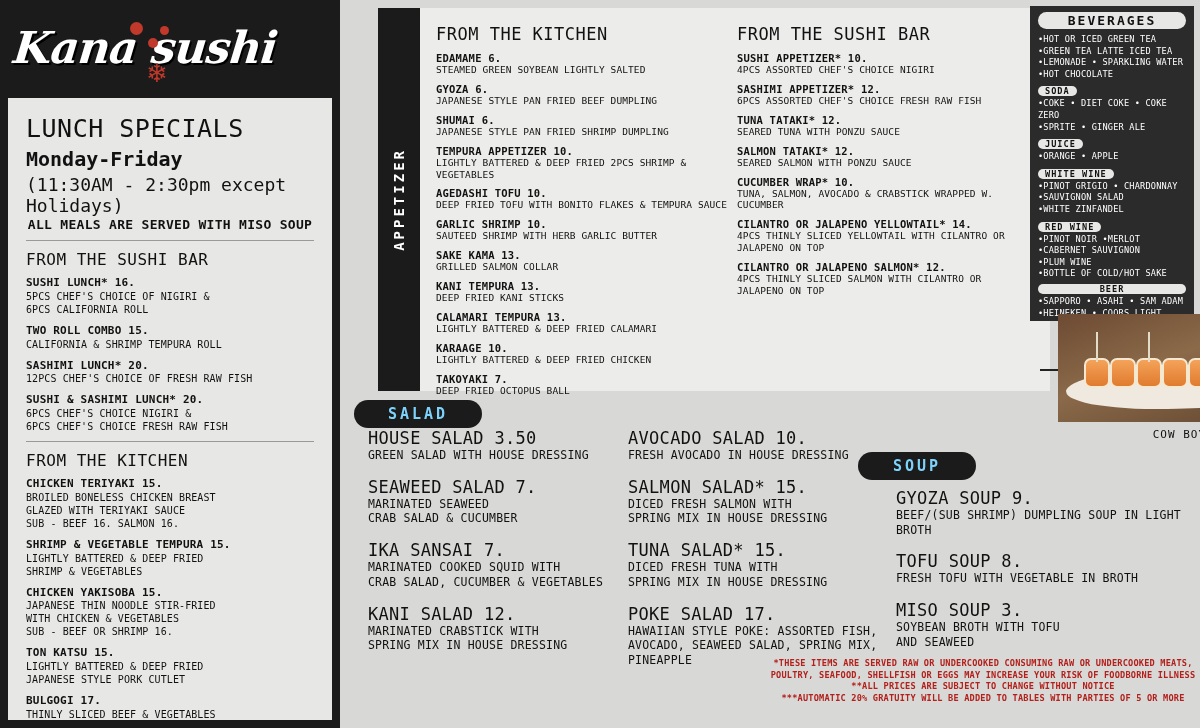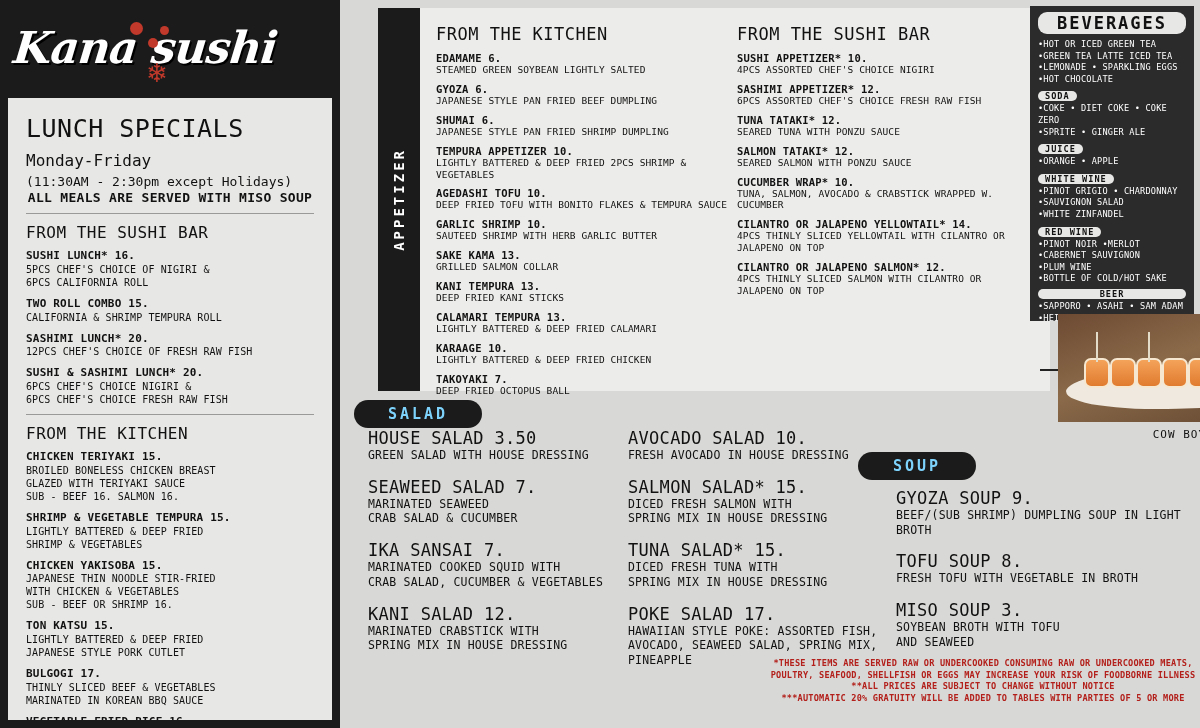--- a/index.html
+++ b/index.html
@@ -45,24 +45,24 @@
   .leftcard {
     position:absolute; left:8px; top:98px; width:324px; height:622px;
     background:#e7e7e5;
     padding:16px 18px;
     overflow:hidden;
   }
   .ls-title {
     font-family:"DejaVu Sans Mono", monospace;
     font-size:25px; letter-spacing:0.5px; margin:0 0 2px 0; font-weight:400;
   }
-  .ls-title small { font-size:16px; letter-spacing:0; }
+  .ls-title small { font-size:20px; letter-spacing:0;font-weight:bold; }
   .ls-sub {
     font-family:"DejaVu Sans Mono", monospace;
-    font-size:13px; margin:1px 0;
+    font-size:18px; margin:1px 0;
   }
   .ls-sub.center { text-align:center; font-size:13px; letter-spacing:0.3px;font-weight:bold;}
   .hr-line { height:1px; background:#9a9a98; margin:8px 0 9px 0; }
   .sec-head {
     font-family:"DejaVu Sans Mono", monospace;
     font-size:16px; margin:4px 0 7px 0; letter-spacing:0.5px;
   }
   .item { margin-bottom:8px; }
   .item .nm {
     font-family:"DejaVu Sans Mono", monospace;
@@ -108,21 +108,21 @@
 
   
   .bev {
     position:absolute; left:690px; top:6px; width:164px; height:315px;
     background:#2b2b2b; color:#fff;
     padding:6px 8px;
   }
   .bev-title {
     text-align:center; background:#e7e7e5; color:#111;
     font-family:"DejaVu Sans Mono", monospace;
-    font-size:17px; font-weight:bold; letter-spacing:2px;
+    font-size:13px; font-weight:bold; letter-spacing:2px;
     border-radius:9px; padding:1px 0; margin-bottom:5px;
   }
   .bev ul { list-style:none; margin:0; padding:0; }
   .bev li {
     font-family:"DejaVu Sans Mono", monospace;
     font-size:8.6px; line-height:1.35; letter-spacing:0.2px;
   }
   .bev-cat {
     display:inline-block; background:#e7e7e5; color:#111;
     font-family:"DejaVu Sans Mono", monospace;
@@ -356,21 +356,21 @@
             </div>
         </div>
       </div>
     </div>
 
     <div class="bev">
       <div class="bev-title">BEVERAGES</div>
       <ul id="bev-top">
           <li>•HOT OR ICED GREEN TEA</li>
           <li>•GREEN TEA LATTE  ICED TEA</li>
-          <li>•LEMONADE • SPARKLING EGGS</li>
+          <li>•LEMONADE • SPARKLING WATER</li>
           <li>•HOT CHOCOLATE</li>
         </ul>
       <div id="bev-groups"><div class="bev-cat">SODA</div><ul>
             <li>•COKE • DIET COKE • COKE ZERO</li>
             <li>•SPRITE • GINGER ALE</li>
           </ul><div class="bev-cat">JUICE</div><ul>
             <li>•ORANGE • APPLE</li>
           </ul><div class="bev-cat">WHITE WINE</div><ul>
             <li>•PINOT GRIGIO • CHARDONNAY</li>
             <li>•SAUVIGNON SALAD</li>

